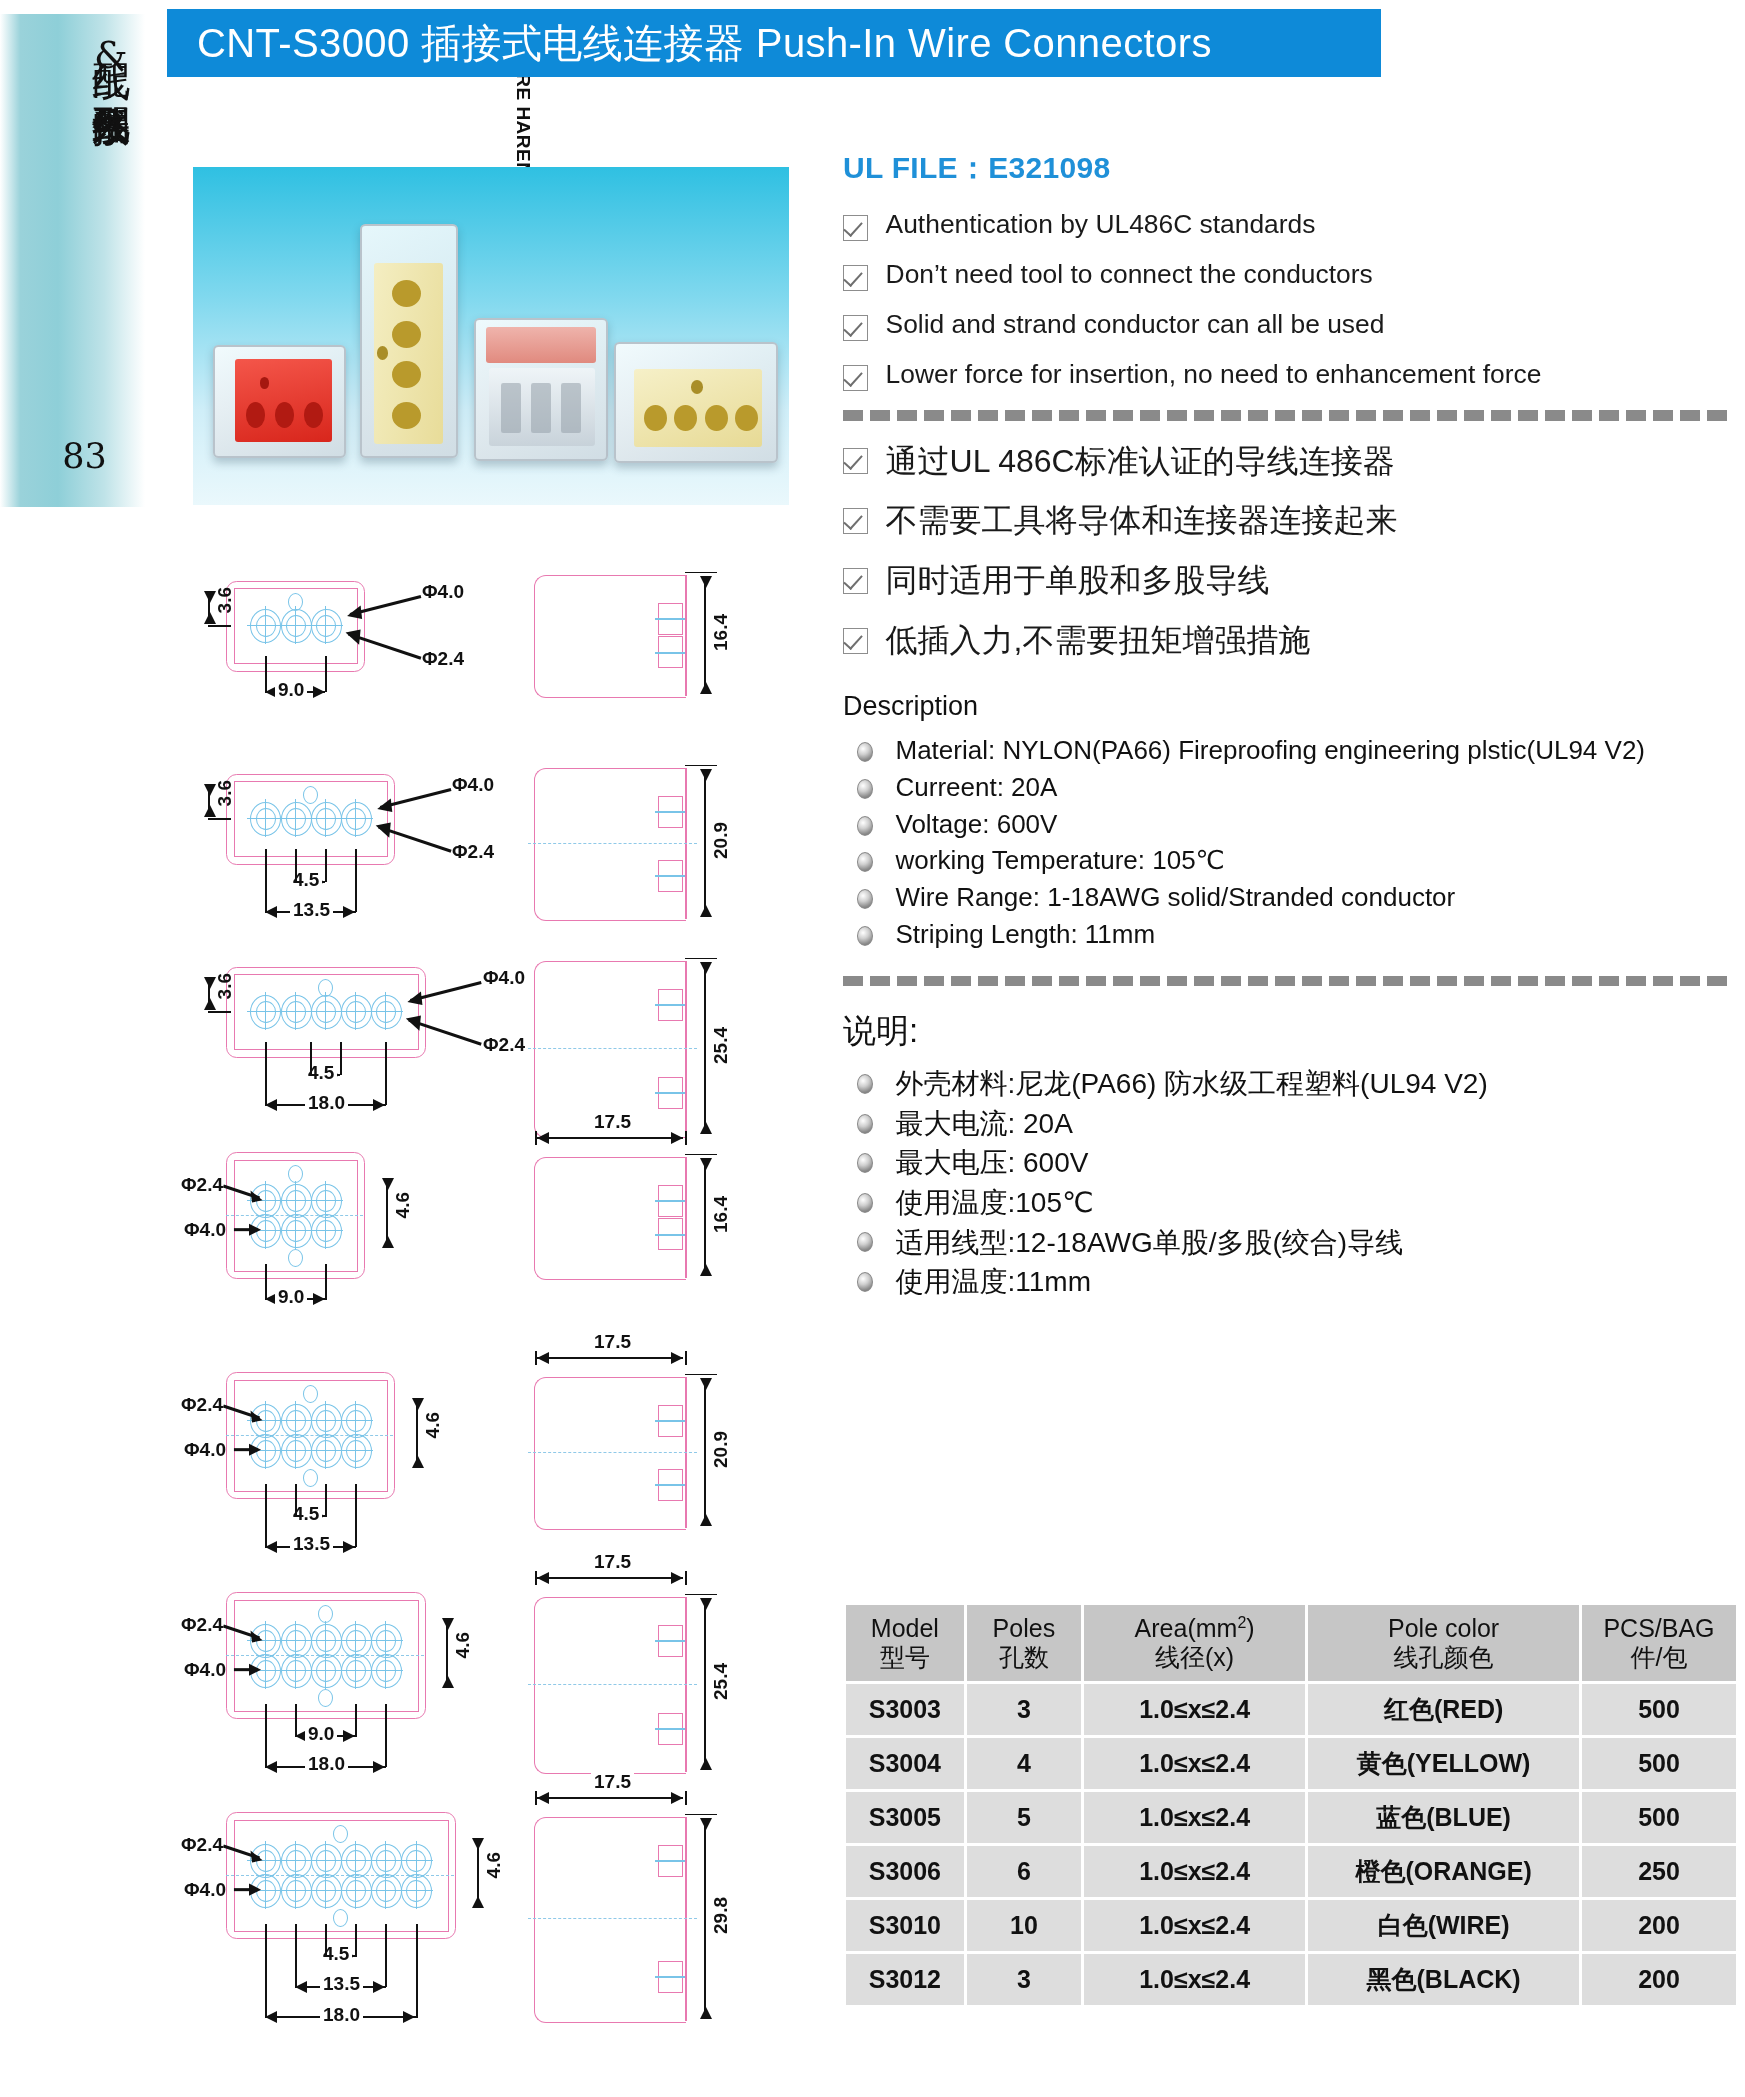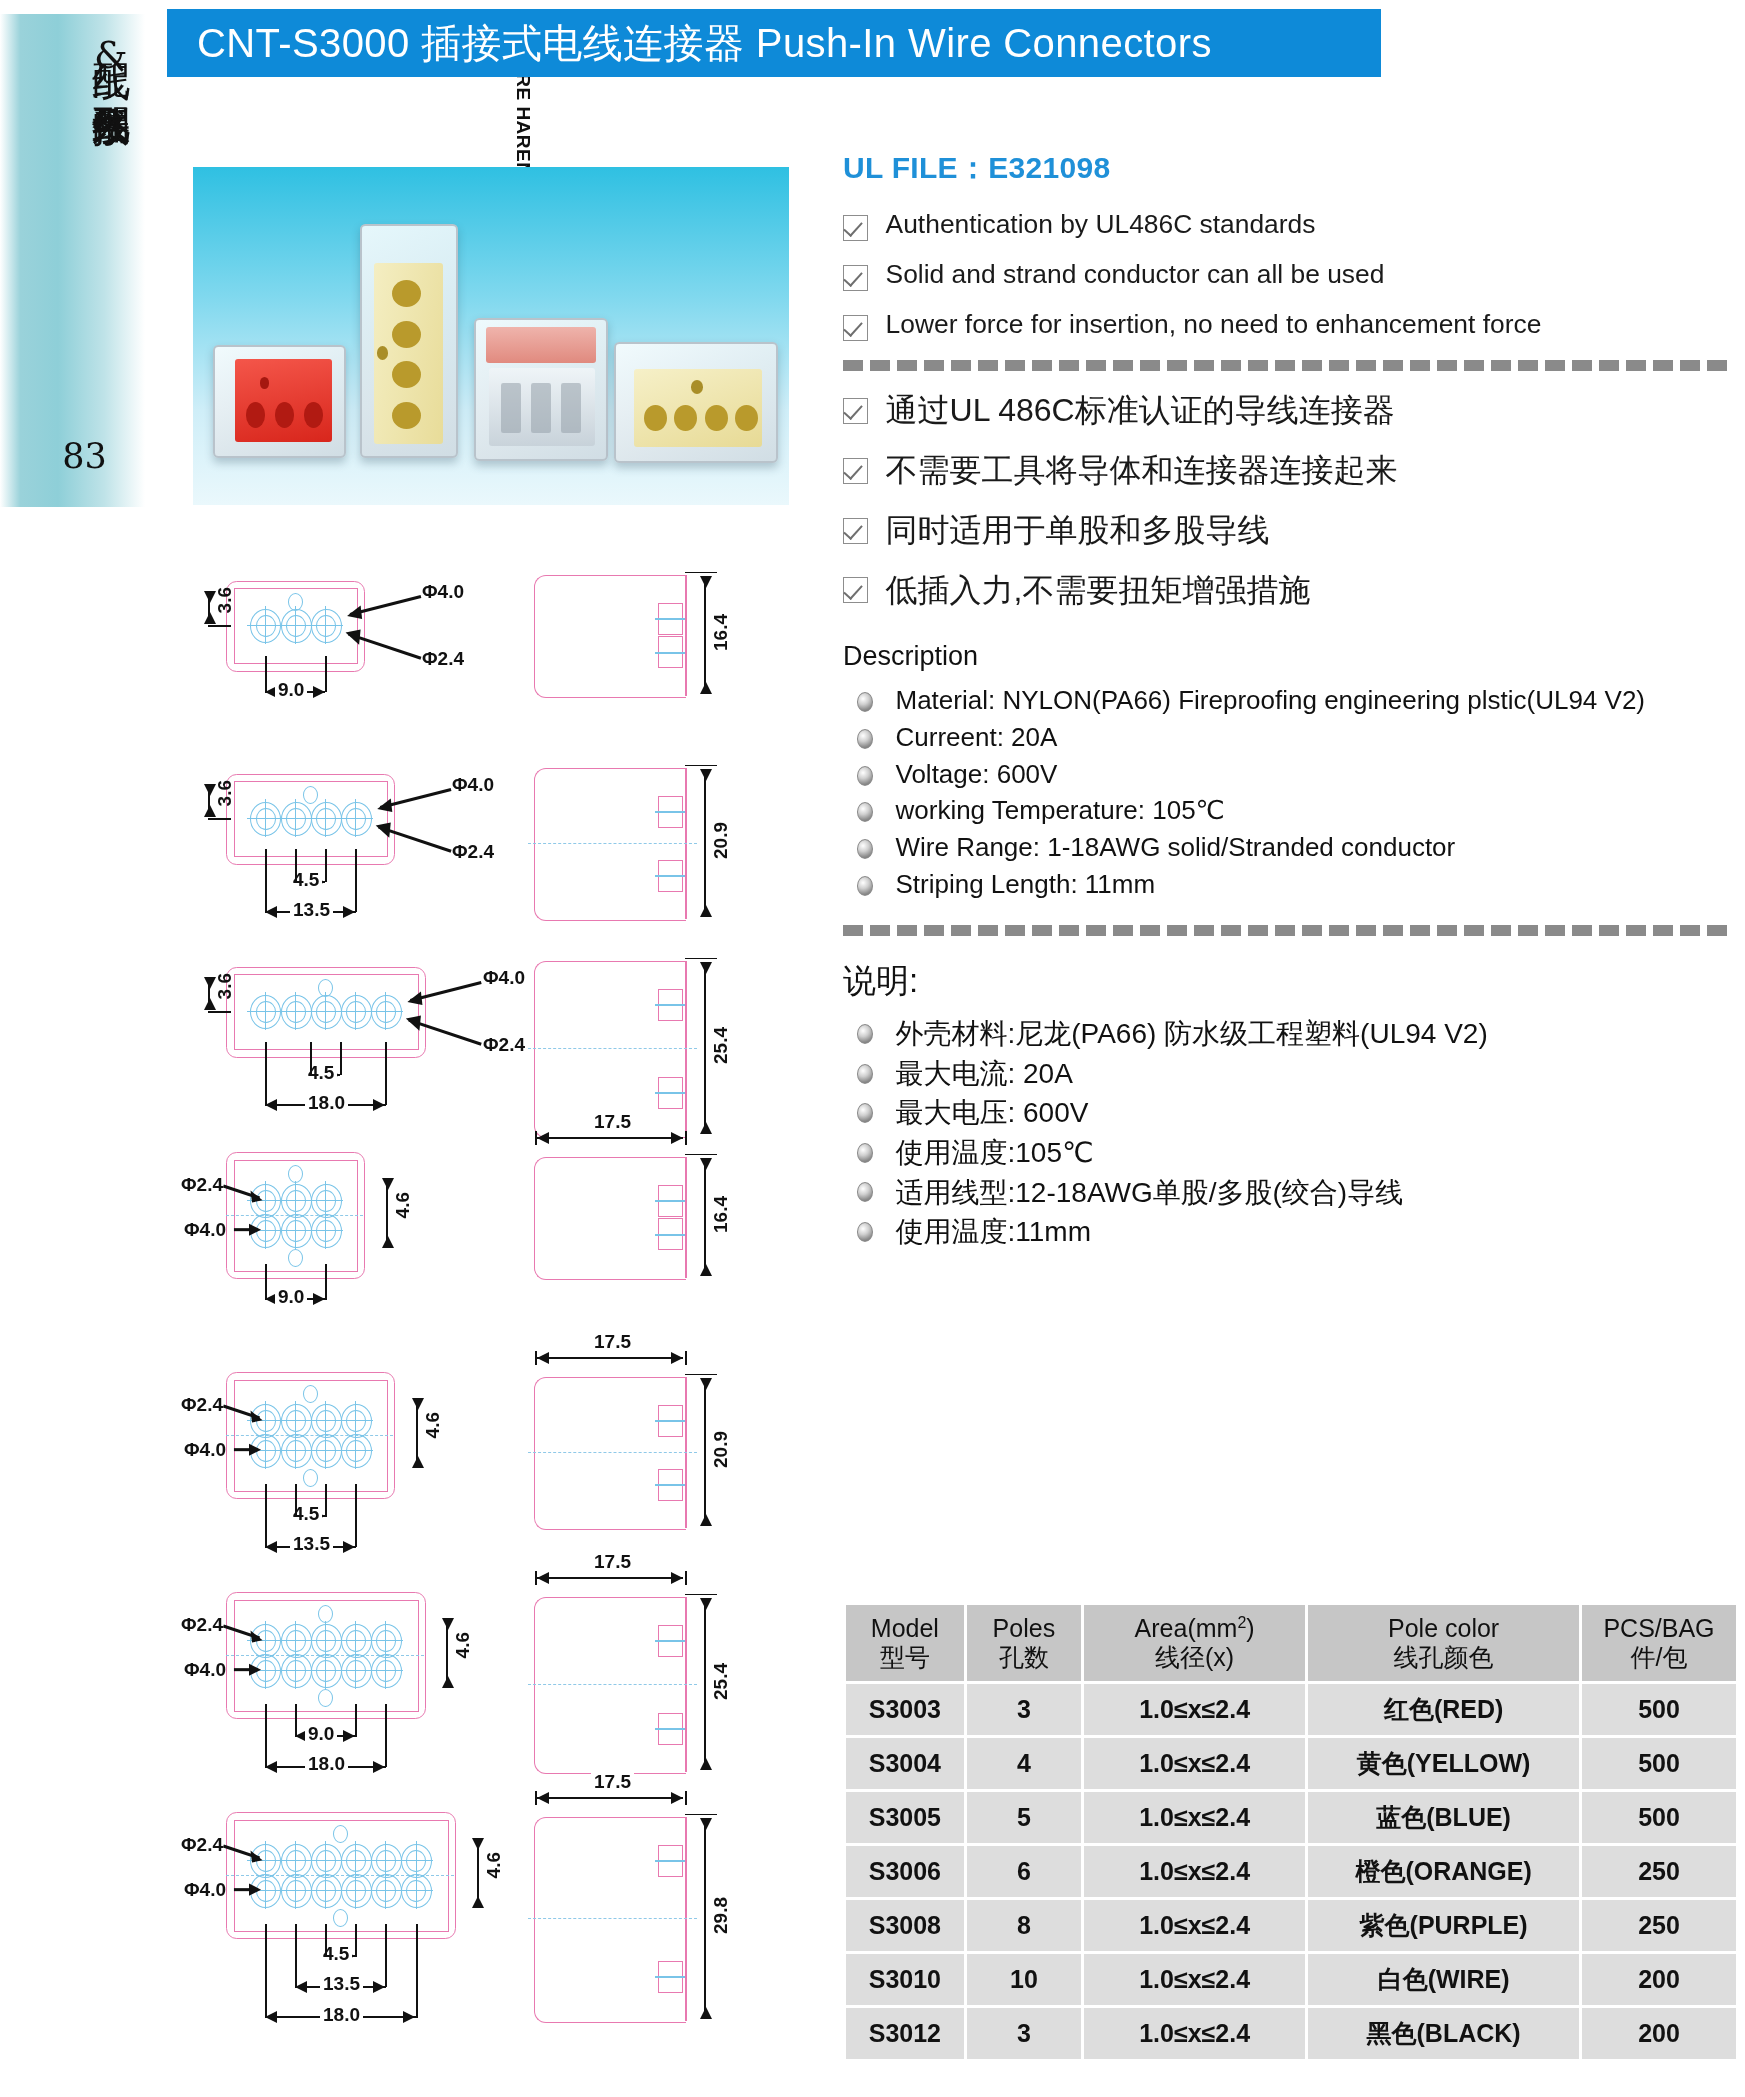--- a/index.html
+++ b/index.html
@@ -196,20 +196,24 @@
   </div>
 </div>
 
 <div id="right">
 
   <div id="ulfile">UL FILE：E321098</div>
 
   <div class="ck-row">
     <span class="ck"></span>
     <span class="ck-en">Authentication by UL486C standards</span>
+  </div>
+  <div class="ck-row">
+    <span class="ck"></span>
+    <span class="ck-en">Don’t  need tool to connect the conductors</span>
   </div>
   <div class="ck-row">
     <span class="ck"></span>
     <span class="ck-en">Solid and strand conductor can all be used</span>
   </div>
   <div class="ck-row">
     <span class="ck"></span>
     <span class="ck-en">Lower force for insertion, no need to enhancement force</span>
   </div>
 
@@ -334,27 +338,20 @@
         <td>5</td>
         <td>1.0≤x≤2.4</td>
         <td class="cell-cn">蓝色(BLUE)</td>
         <td>500</td>
       </tr>
       <tr>
         <td>S3006</td>
         <td>6</td>
         <td>1.0≤x≤2.4</td>
         <td class="cell-cn">橙色(ORANGE)</td>
-        <td>250</td>
-      </tr>
-      <tr>
-        <td>S3008</td>
-        <td>8</td>
-        <td>1.0≤x≤2.4</td>
-        <td class="cell-cn">紫色(PURPLE)</td>
         <td>250</td>
       </tr>
       <tr>
         <td>S3010</td>
         <td>10</td>
         <td>1.0≤x≤2.4</td>
         <td class="cell-cn">白色(WIRE)</td>
         <td>200</td>
       </tr>
       <tr>

